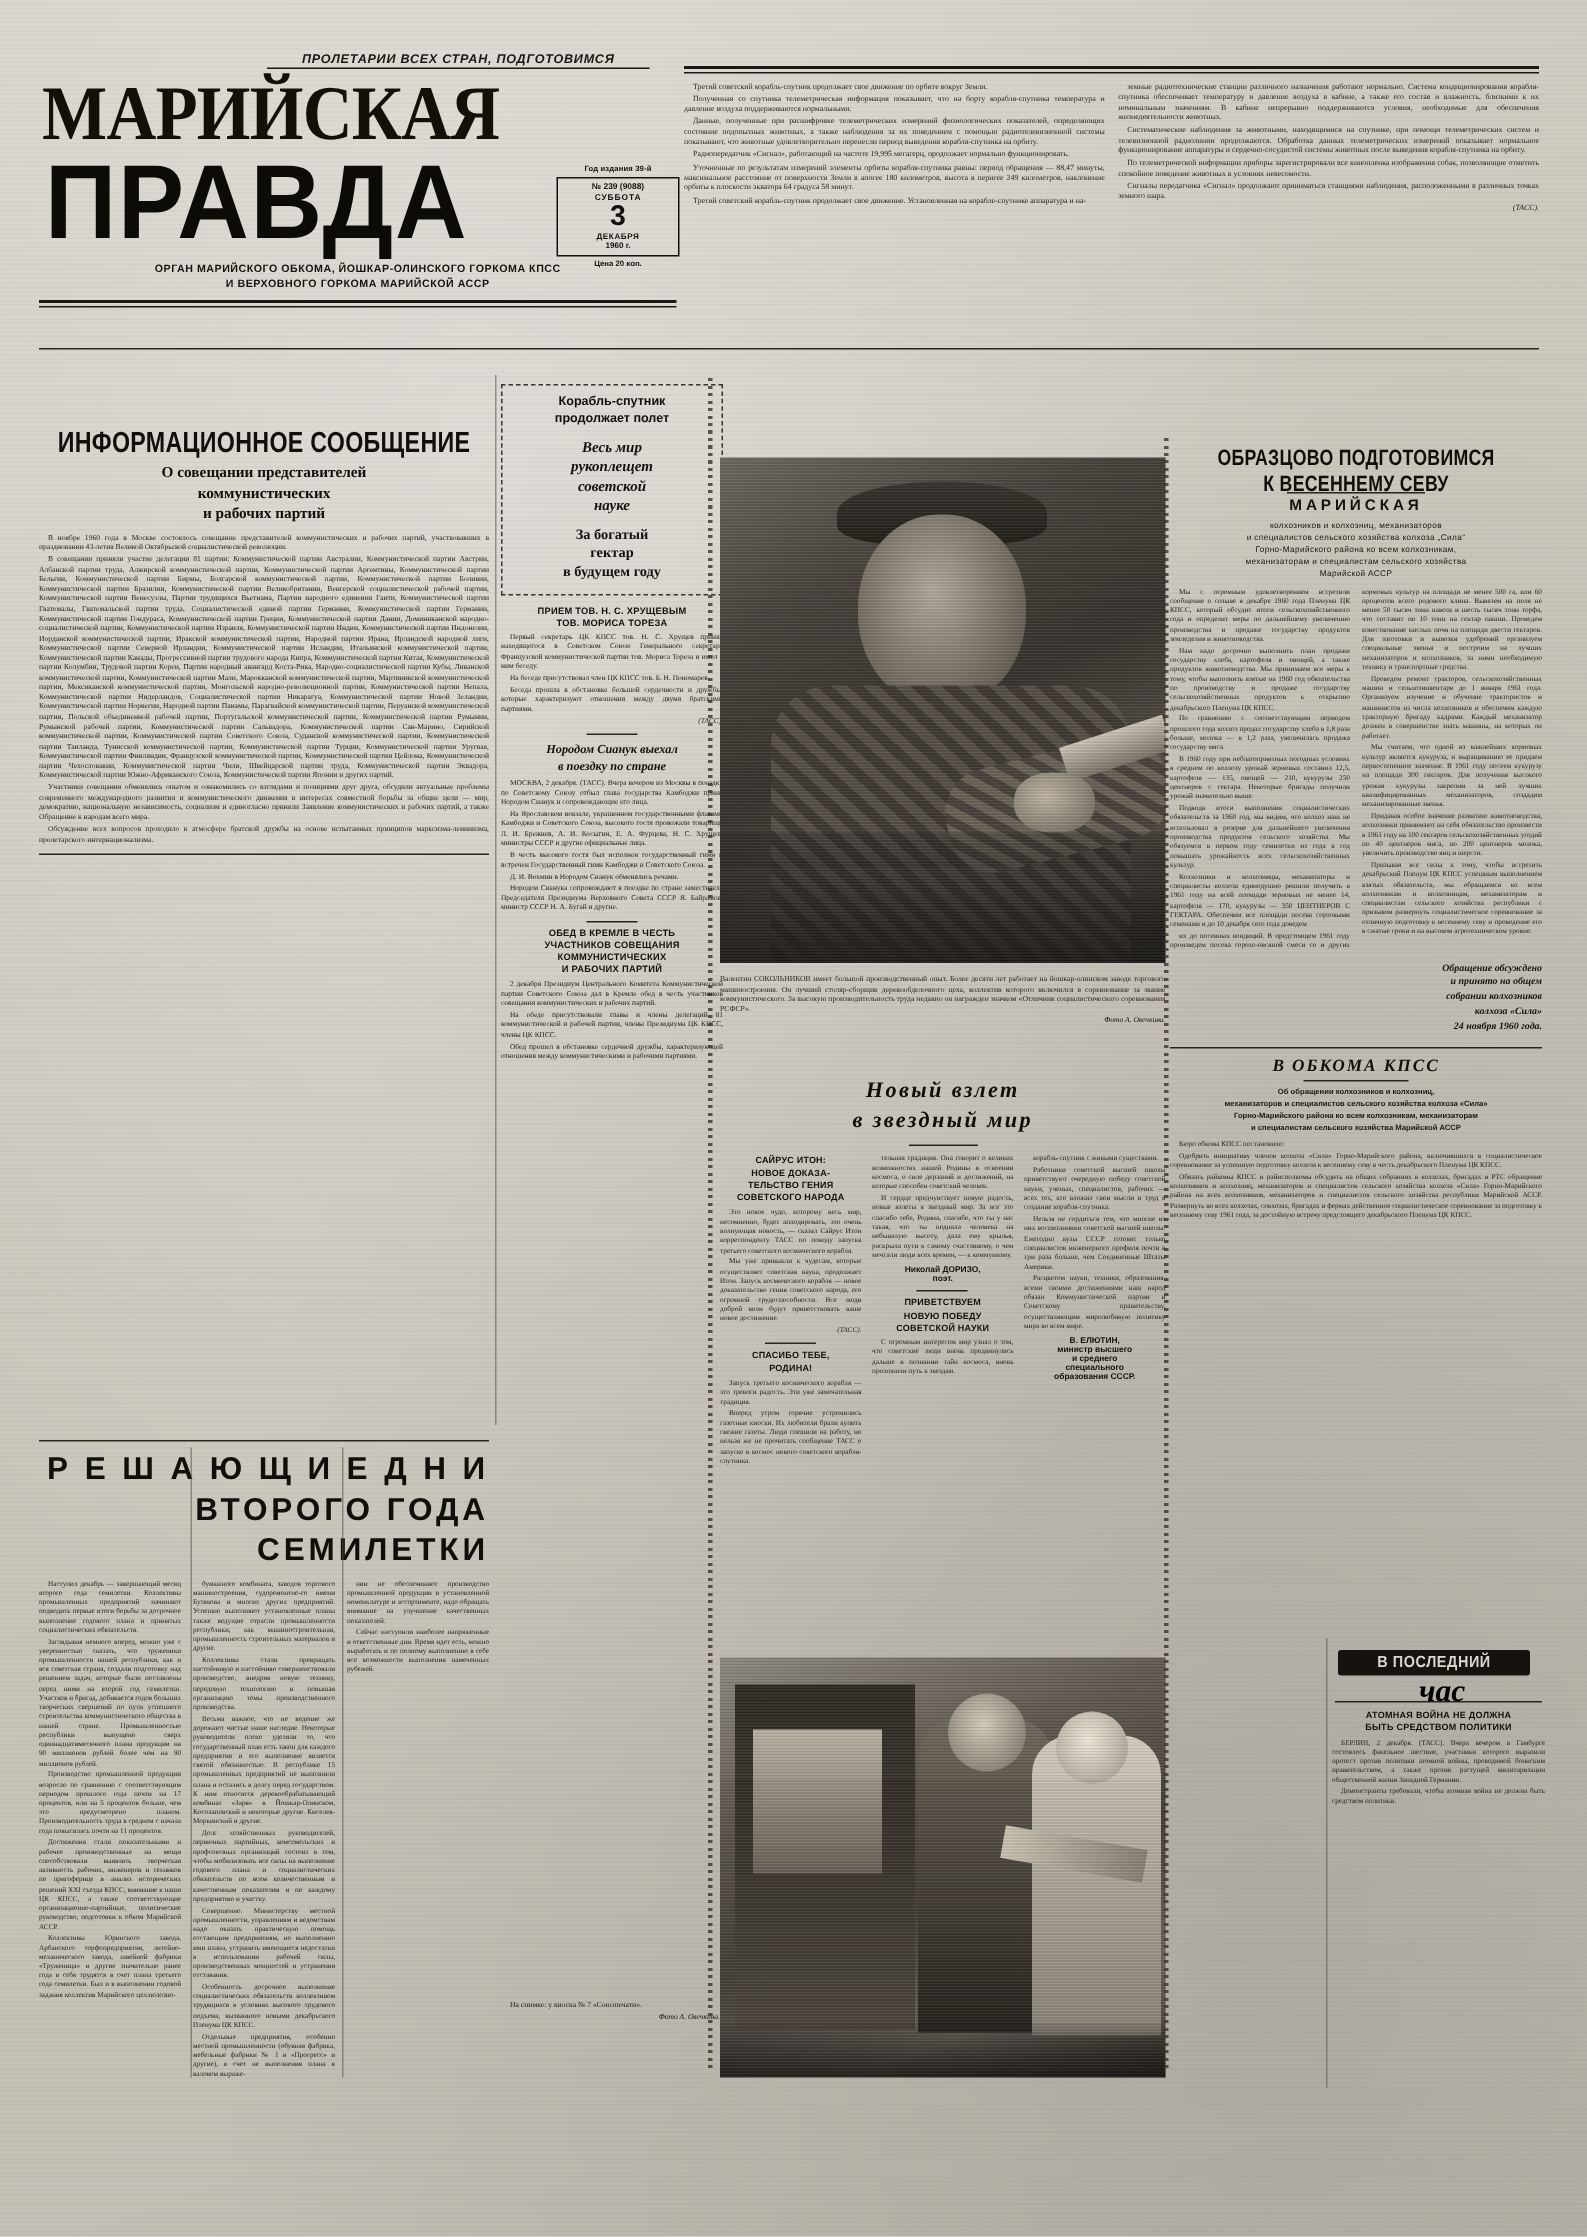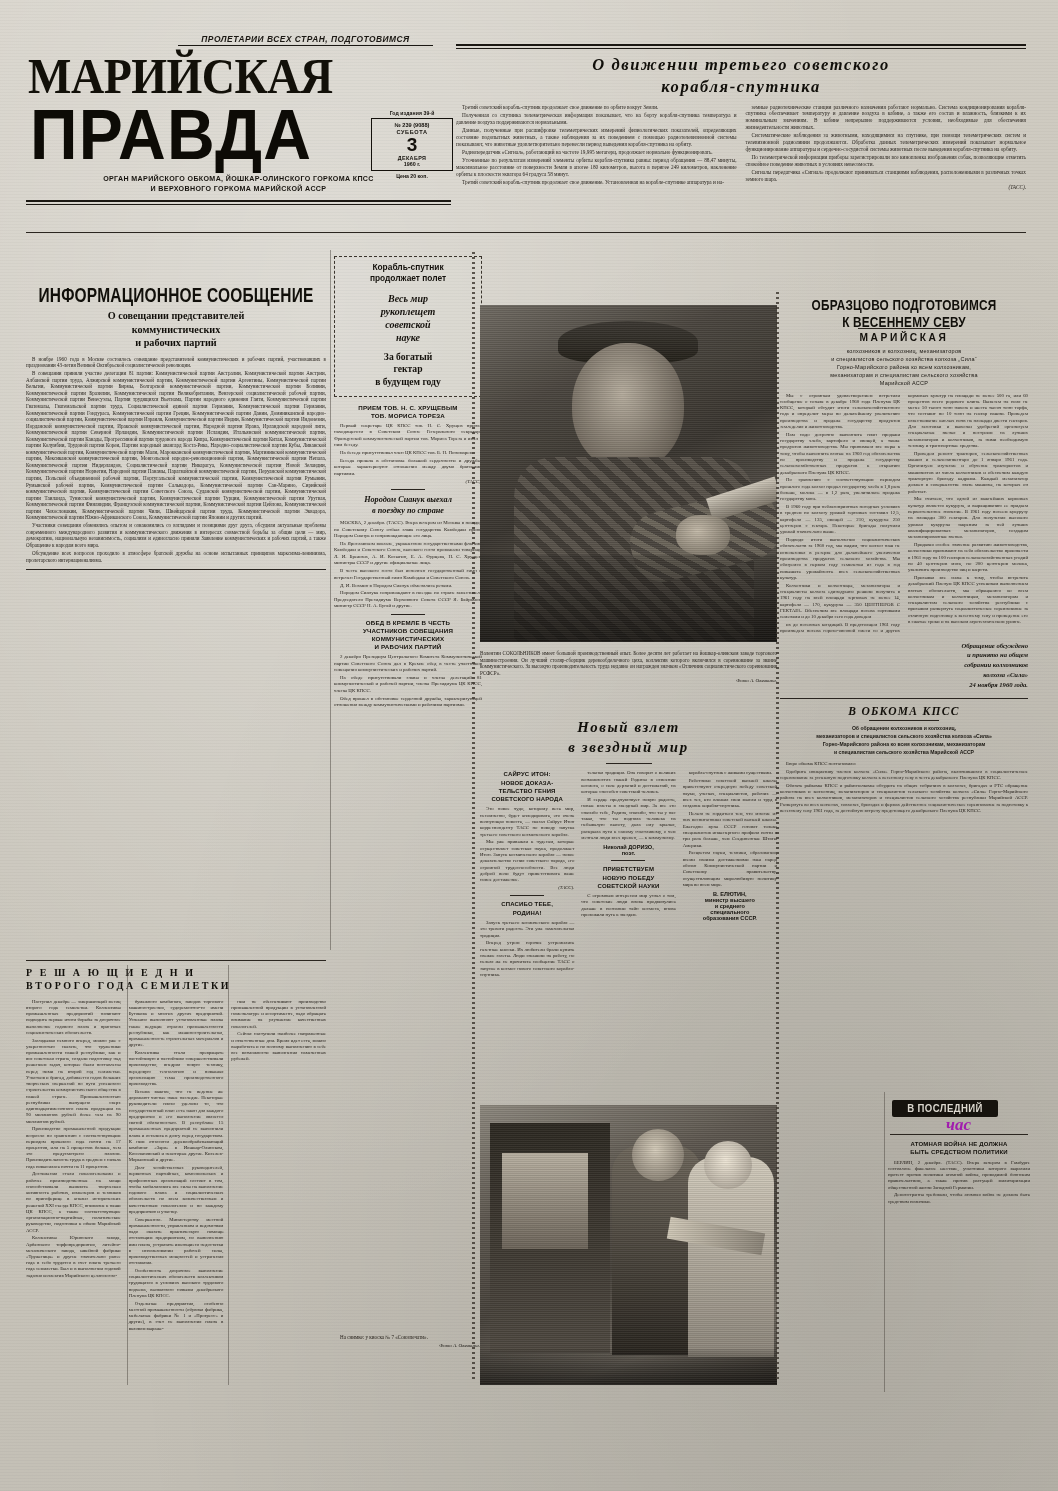--- a/index.html
+++ b/index.html
@@ -197,36 +197,36 @@
   .italsig{font-family:"Liberation Serif",serif;font-style:italic;font-weight:bold;
     font-size:6.6px;line-height:1.5;text-align:right;color:#17140f;margin-top:6px;}
   .obkom-h{font-family:"Liberation Serif",serif;font-weight:bold;font-style:italic;
     font-size:11.5px;letter-spacing:1.3px;text-align:center;color:#14110c;}
   .obkom-sub{font-family:"Liberation Sans",sans-serif;font-weight:bold;font-size:5.1px;
     line-height:1.55;text-align:center;color:#1a1712;margin-top:4px;}
 
   
   #lasthour{position:absolute;left:888px;top:1096px;width:142px;}
   .lh-banner{position:relative;height:44px;}
-  .lh-black{position:absolute;left:4px;top:4px;width:106px;height:17px;background:#16130e;
+  .lh-black{position:absolute;left:4px;top:4px;width:128px;height:17px;background:#16130e;
     border-radius:2px;}
   .lh-black span{color:#dcd8cf;font-family:"Liberation Sans",sans-serif;font-weight:bold;
     font-size:9.6px;letter-spacing:.4px;display:block;text-align:center;line-height:17px;
     transform:scaleY(1.12);}
   .lh-chas{position:absolute;left:58px;top:19px;font-family:"Liberation Serif",serif;
-    font-style:italic;font-weight:bold;font-size:17px;color:#a21caf;}
+    font-style:italic;font-weight:bold;font-size:21px;color:#000000;}
   .lh-line{position:absolute;left:2px;top:38px;width:138px;height:1.2px;background:#2a251f;}
   .lh-h{font-family:"Liberation Sans",sans-serif;font-weight:bold;font-size:6.0px;
     line-height:1.4;text-align:center;letter-spacing:.2px;color:#14110c;margin-bottom:3px;}
   #lasthour .tx{font-size:4.8px;}
 
   
   #art-reshayushchie{position:absolute;left:26px;top:960px;width:300px;}
-  .rd-h{font-family:Liberation Serif, serif;font-weight:bold;text-align:left;
-    font-size:10px;letter-spacing:2.6px;line-height:1.28;color:#110f0a;}
+  .rd-h{font-family:Liberation Sans, sans-serif;font-weight:bold;text-align:right;
+    font-size:21px;letter-spacing:2.6px;line-height:1.28;color:#110f0a;}
   .rd-cols{display:flex;gap:8px;margin-top:6px;}
   .rd-cols > div{flex:1;}
   .rd-cols .tx{font-size:4.8px;}
 
   
   .vrule{position:absolute;width:1px;background:#58524a;opacity:.55;}
   .zigline{position:absolute;width:3px;
     background:repeating-linear-gradient(180deg,#3a342c 0 2px,transparent 2px 5px);
     opacity:.8;}
 </style>
@@ -255,24 +255,20 @@
     </div>
     <div class="organ">
       <div>ОРГАН МАРИЙСКОГО ОБКОМА, ЙОШКАР-ОЛИНСКОГО ГОРКОМА КПСС</div>
       <div>И ВЕРХОВНОГО ГОРКОМА МАРИЙСКОЙ АССР</div>
     </div>
     <div class="mast-rule"></div>
   </div>
 
   <div id="art-sputnik">
     <div class="topline"></div>
-    <div class="hd-ital sput-h">
-      <div>О движении третьего советского</div>
-      <div>корабля-спутника</div>
-    </div>
     <div class="sput-cols">
       <div class="tx">
         <p>Третий советский корабль-спутник продолжает свое движение по орбите вокруг Земли.</p>
         <p>Полученная со спутника телеметрическая информация показывает, что на борту корабля-спутника температура и давление воздуха поддерживаются нормальными.</p>
         <p>Данные, полученные при расшифровке телеметрических измерений физиологических показателей, определяющих состояние подопытных животных, а также наблюдения за их поведением с помощью радиотелевизионной системы показывают, что животные удовлетворительно перенесли период выведения корабля-спутника на орбиту.</p>
         <p>Радиопередатчик «Сигнал», работающий на частоте 19,995 мегагерц, продолжает нормально функционировать.</p>
         <p>Уточненные по результатам измерений элементы орбиты корабля-спутника равны: период обращения — 88,47 минуты, максимальное расстояние от поверхности Земли в апогее 180 километров, высота в перигее 249 километров, наклонение орбиты к плоскости экватора 64 градуса 58 минут.</p>
         <p>Третий советский корабль-спутник продолжает свое движение. Установленная на корабле-спутнике аппаратура и на-</p>
       </div>
       <div class="tx">

